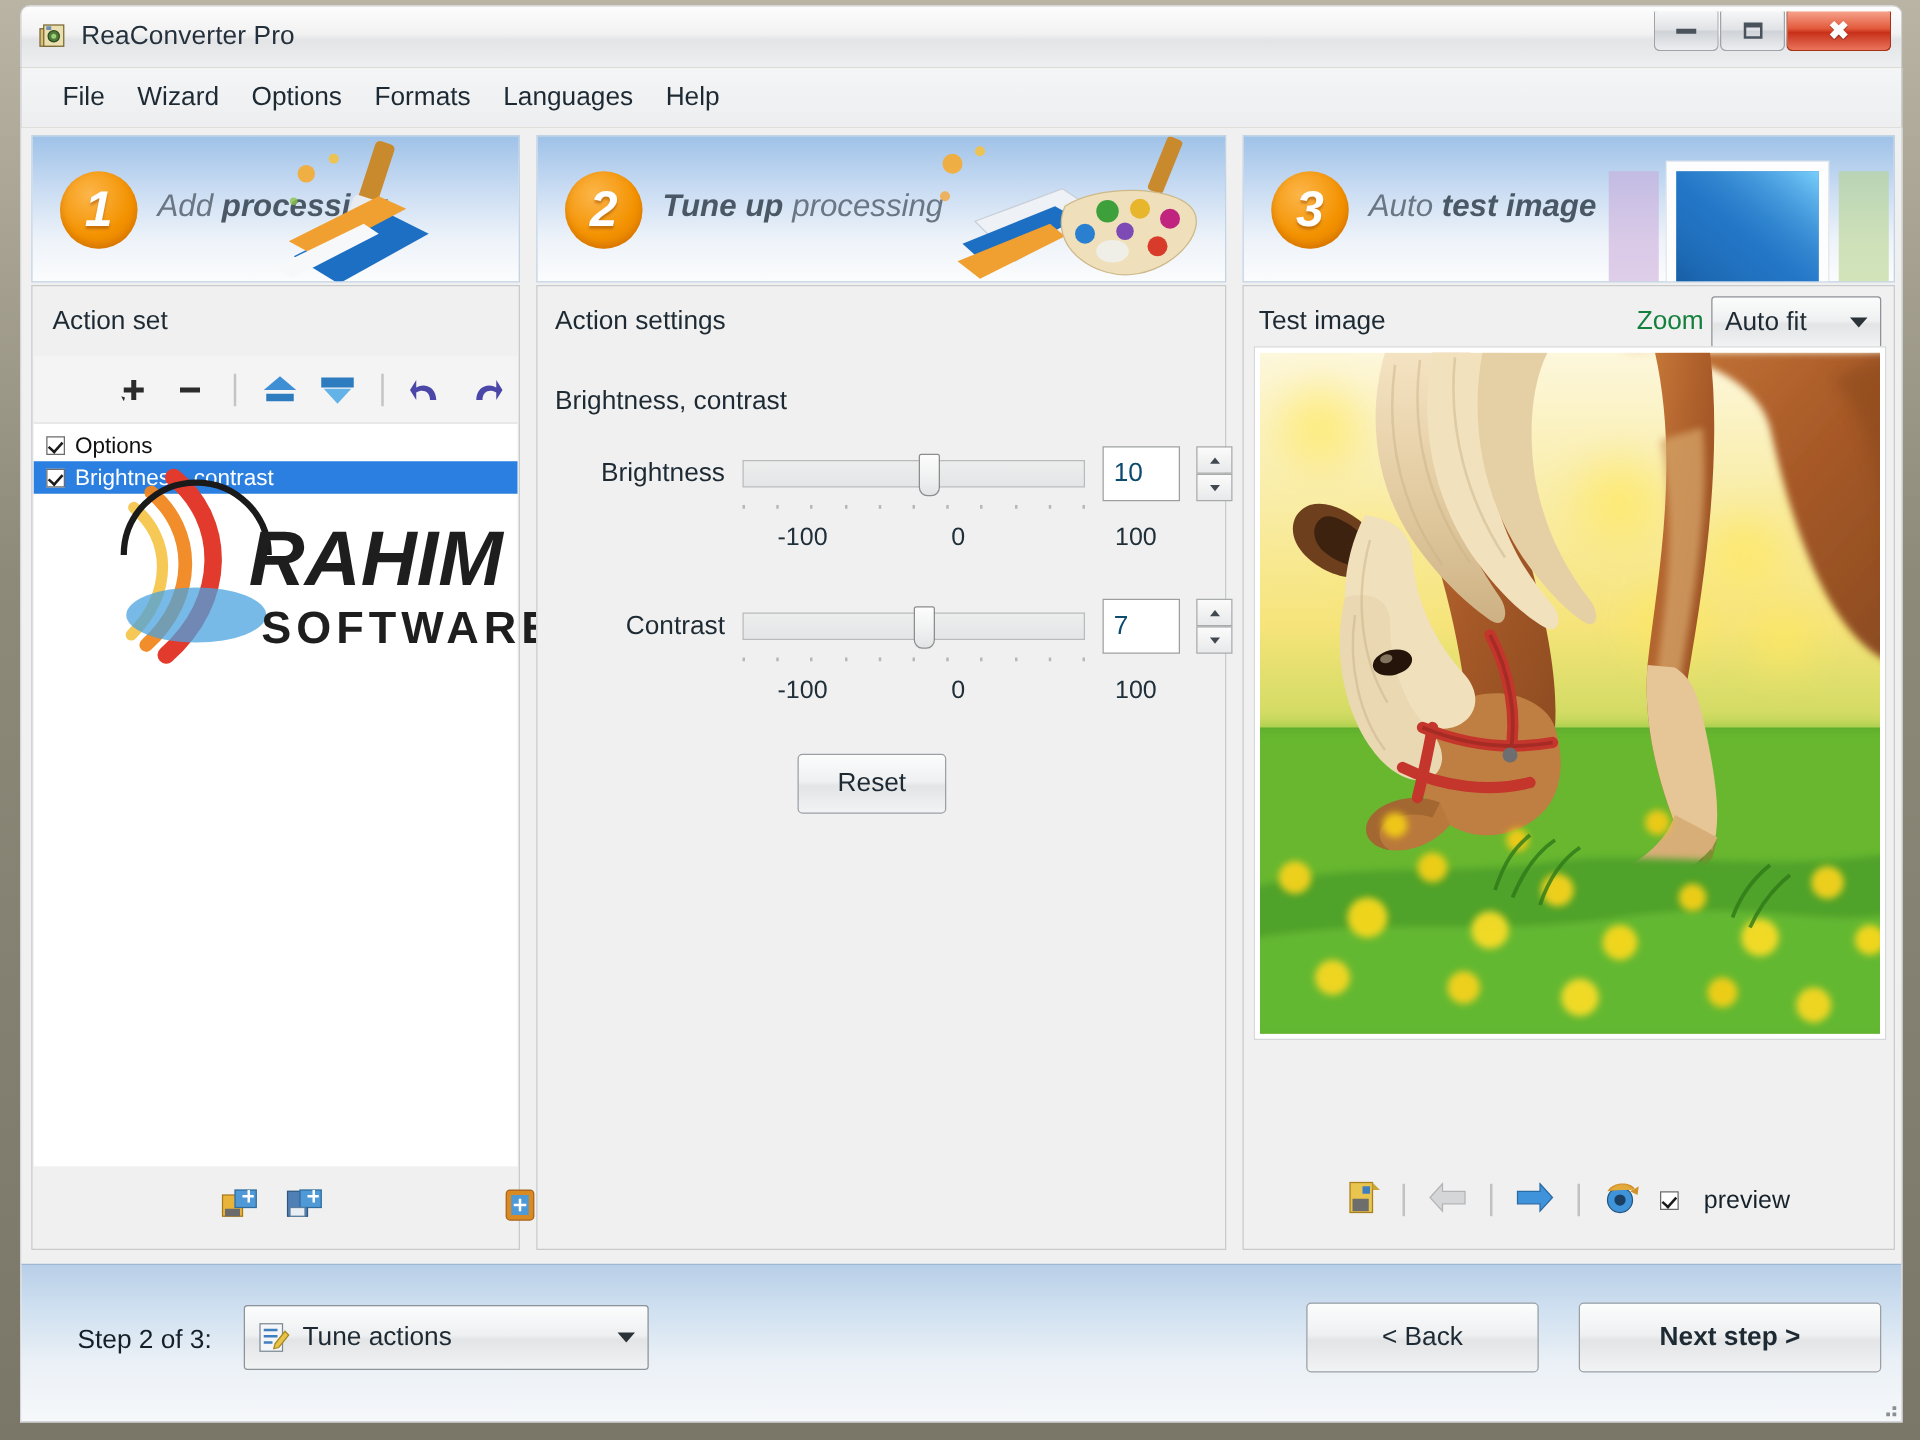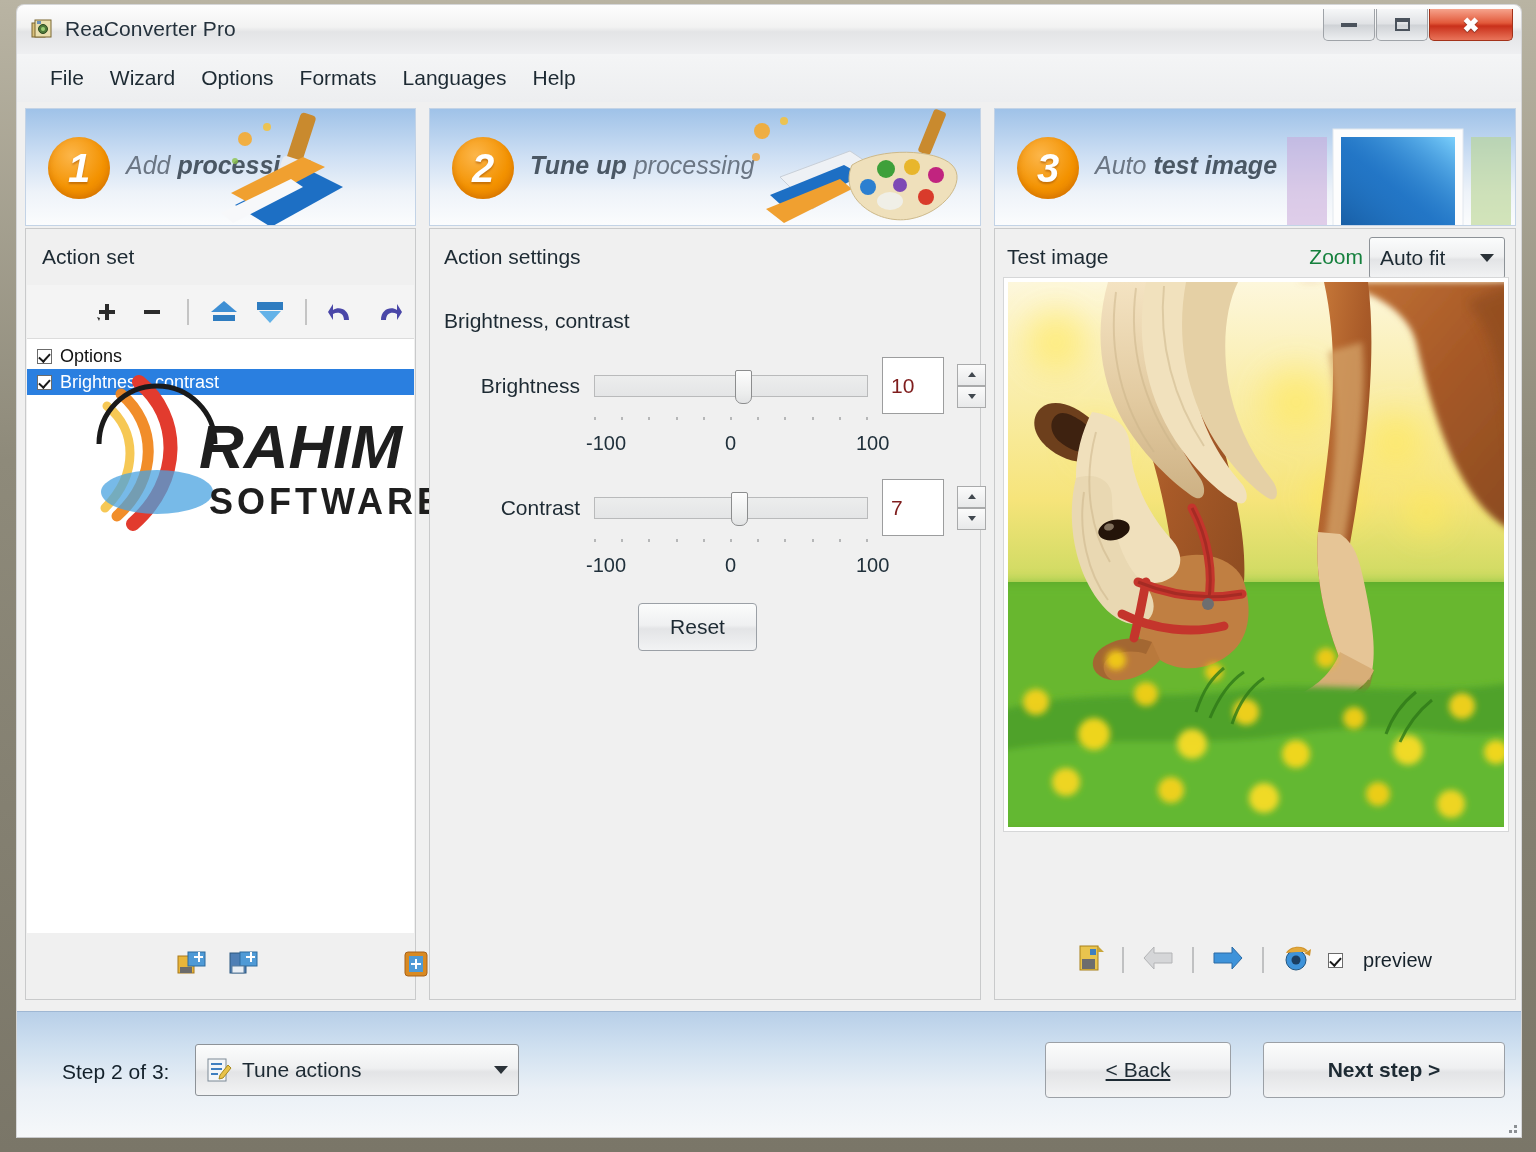--- a/index.html
+++ b/index.html
@@ -136,35 +136,35 @@
     position: absolute; left: 0; right: 0; top: 2px; height: 22px;
     background: linear-gradient(180deg,#eceded 0%, #e4e5e6 100%);
     border: 1px solid #b9babb;
   }
   .sthumb {
     position: absolute; top: -3px; width: 17px; height: 34px;
     background: linear-gradient(180deg,#fdfdfd 0%, #eceded 70%, #e2e3e4 100%);
     border: 1px solid #8c8d8e; border-radius: 2px 2px 7px 7px;
   }
   .spin {
-    width: 62px; height: 57px; background: #fff; border: 1px solid #9c9d9e;
-    display: flex; align-items: center; padding-left: 8px; font-size: 21px; color: #7f1d1d;
+    width: 62px; height: 44px; background: #fff; border: 1px solid #9c9d9e;
+    display: flex; align-items: center; padding-left: 8px; font-size: 21px; color: #0c4a6e;
   }
   .spinbtns { width: 28px; height: 44px; display: flex; flex-direction: column; }
   .spinb {
     flex: 1; border: 1px solid #a9aaab; margin-left: -1px;
     background: linear-gradient(180deg,#fbfbfb 0%, #e8e9ea 100%);
     display: flex; align-items: center; justify-content: center;
   }
   .arrup { width:0;height:0;border-left:4px solid transparent;border-right:4px solid transparent;border-bottom:5px solid #41484f; }
   .arrdn { width:0;height:0;border-left:4px solid transparent;border-right:4px solid transparent;border-top:5px solid #41484f; }
   .ticks { position: relative; width: 274px; height: 10px; }
   .tick { position: absolute; top: 3px; width: 2px; height: 3px; background: #b6b7b8; }
   .ticklabels { position: relative; width: 274px; font-size: 20px; color: #20303b; height: 26px; }
-  .ticklabels span { position: absolute; top: 0; }
+  .ticklabels span { position: absolute; top: 0; margin-left: 36px; }
 
   .btn {
     background: linear-gradient(180deg,#fbfcfc 0%, #eff0f1 46%, #e3e4e6 54%, #f2f3f4 100%);
     border: 1px solid #9ba0a6; border-radius: 4px;
     font-size: 21px; color: #1d2a33; display: flex; align-items: center; justify-content: center;
   }
 
   
   .dropdown {
     background: linear-gradient(180deg,#fbfcfc 0%, #eff0f1 46%, #e3e4e6 54%, #f2f3f4 100%);
@@ -673,21 +673,21 @@
               <rect x="2" y="2" width="18" height="22" fill="#f4f6f8" stroke="#7d8a96"></rect>
               <rect x="5" y="6" width="11" height="2" fill="#3f7fc0"></rect>
               <rect x="5" y="11" width="11" height="2" fill="#3f7fc0"></rect>
               <rect x="5" y="16" width="7" height="2" fill="#3f7fc0"></rect>
               <path d="M14 18 L22 8 L25 11 L17 21 L13 22 Z" fill="#e8c24a" stroke="#a88a1e"></path>
             </svg>
         </span>
         <span style="flex:1;">Tune actions</span>
         <span class="caret"></span>
       </div>
-      <div class="btn footbtn" style="right:290px;text-decoration:underline;">&lt; Back</div>
+      <div class="btn footbtn" style="right:290px;">&lt; Back</div>
       <div class="btn footbtn" style="right:16px;width:242px;font-weight:bold;">Next step &gt;</div>
       <div class="resizer">
         <i style="right:0;bottom:0;"></i>
           <i style="right:5px;bottom:0;"></i>
           <i style="right:0;bottom:5px;"></i>
       </div>
     </div>
 
   </div>
 </div>

